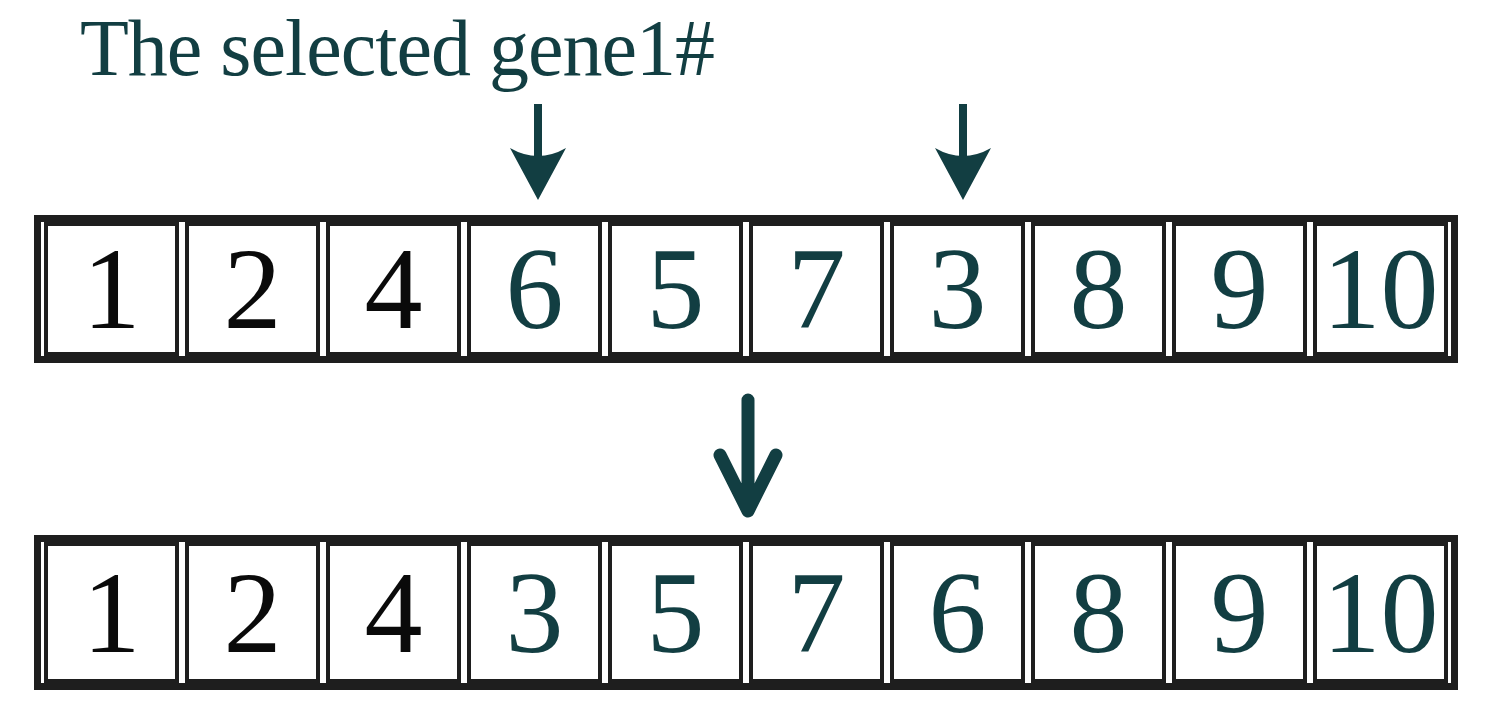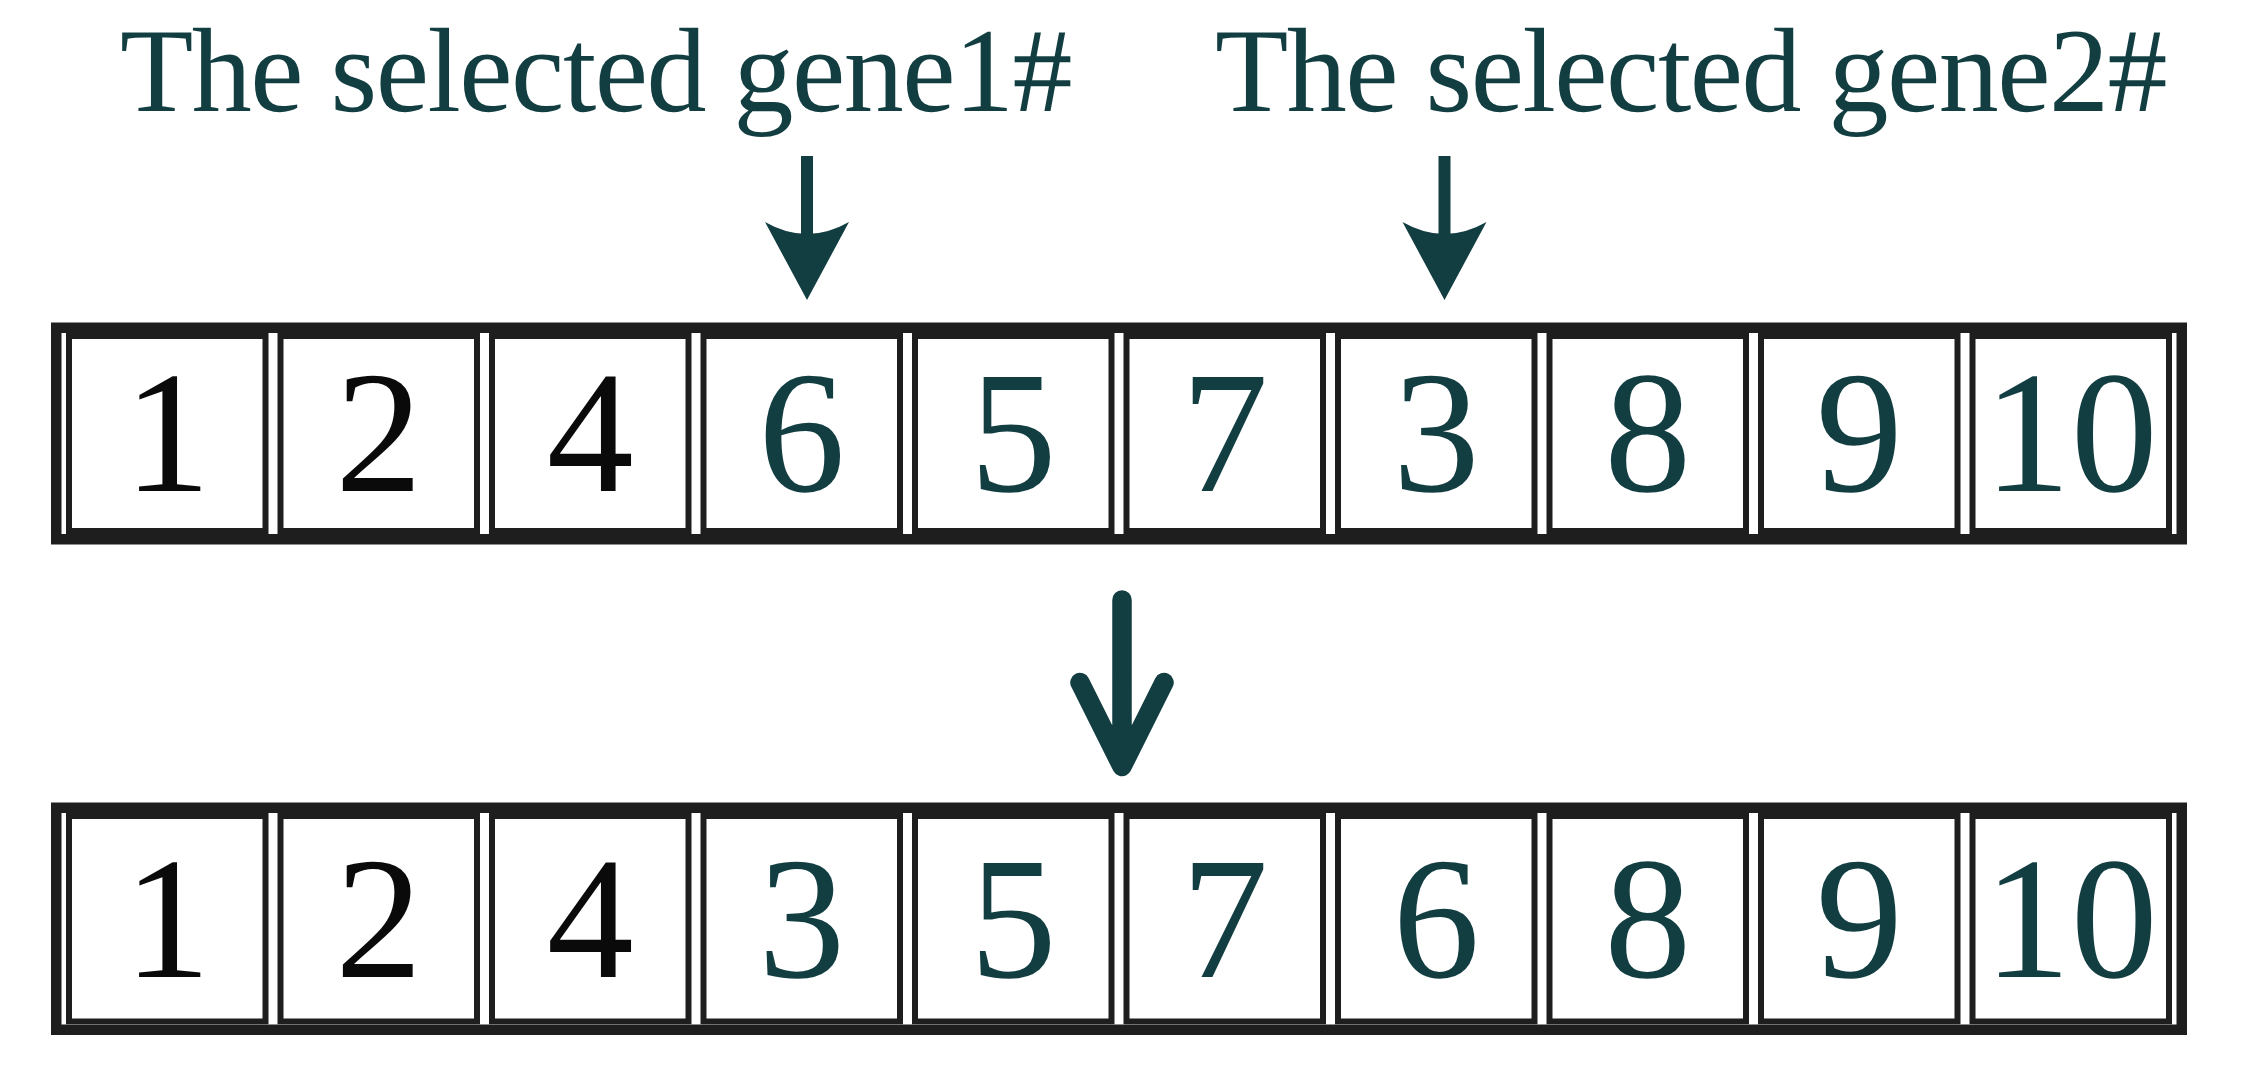--- a/index.html
+++ b/index.html
@@ -62,21 +62,20 @@
   }
   .gene-cell.black { color: var(--black); }
   .gene-cell.teal  { color: var(--teal); }
 </style>
 <style>.teal-fill{fill:#123E42;}.teal-stroke{stroke:#123E42;}</style></head>
 <body>
 
 <div id="canvas" style="--teal: #123E42; --frame: #1E1E1E; --black: #0A0A0A;">
 
   <div class="gene-label" style="left:397px;">The selected gene1#</div>
-  <div class="gene-label" style="left:1127px;">The selected gene2#</div>
 
   <svg class="pointer-arrow" style="left:538px;" width="60" height="96" viewBox="0 0 60 96">
     <rect x="26" y="0" width="8" height="54" class="teal-fill"></rect>
     <path d="M 2,44 Q 30,60 58,44 L 30,96 Z" class="teal-fill"></path>
   </svg>
   <svg class="pointer-arrow" style="left:963px;" width="60" height="96" viewBox="0 0 60 96">
     <rect x="26" y="0" width="8" height="54" class="teal-fill"></rect>
     <path d="M 2,44 Q 30,60 58,44 L 30,96 Z" class="teal-fill"></path>
   </svg>
 

